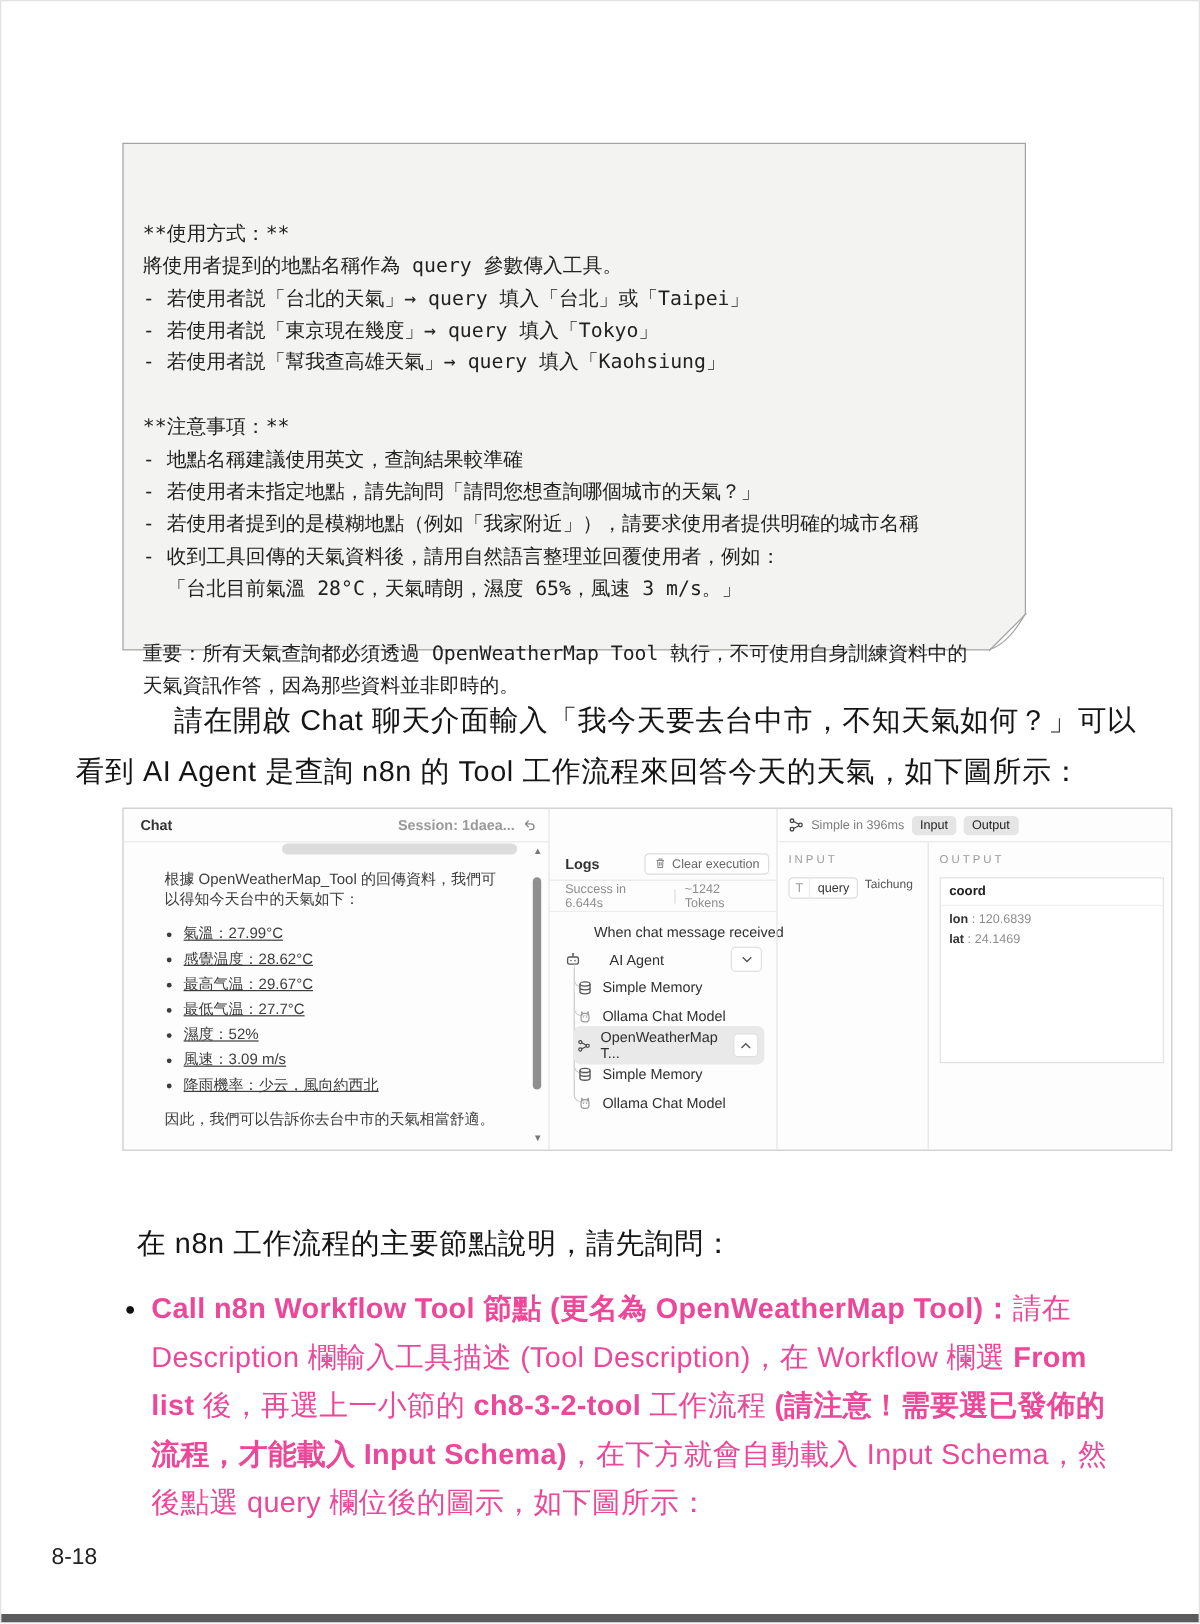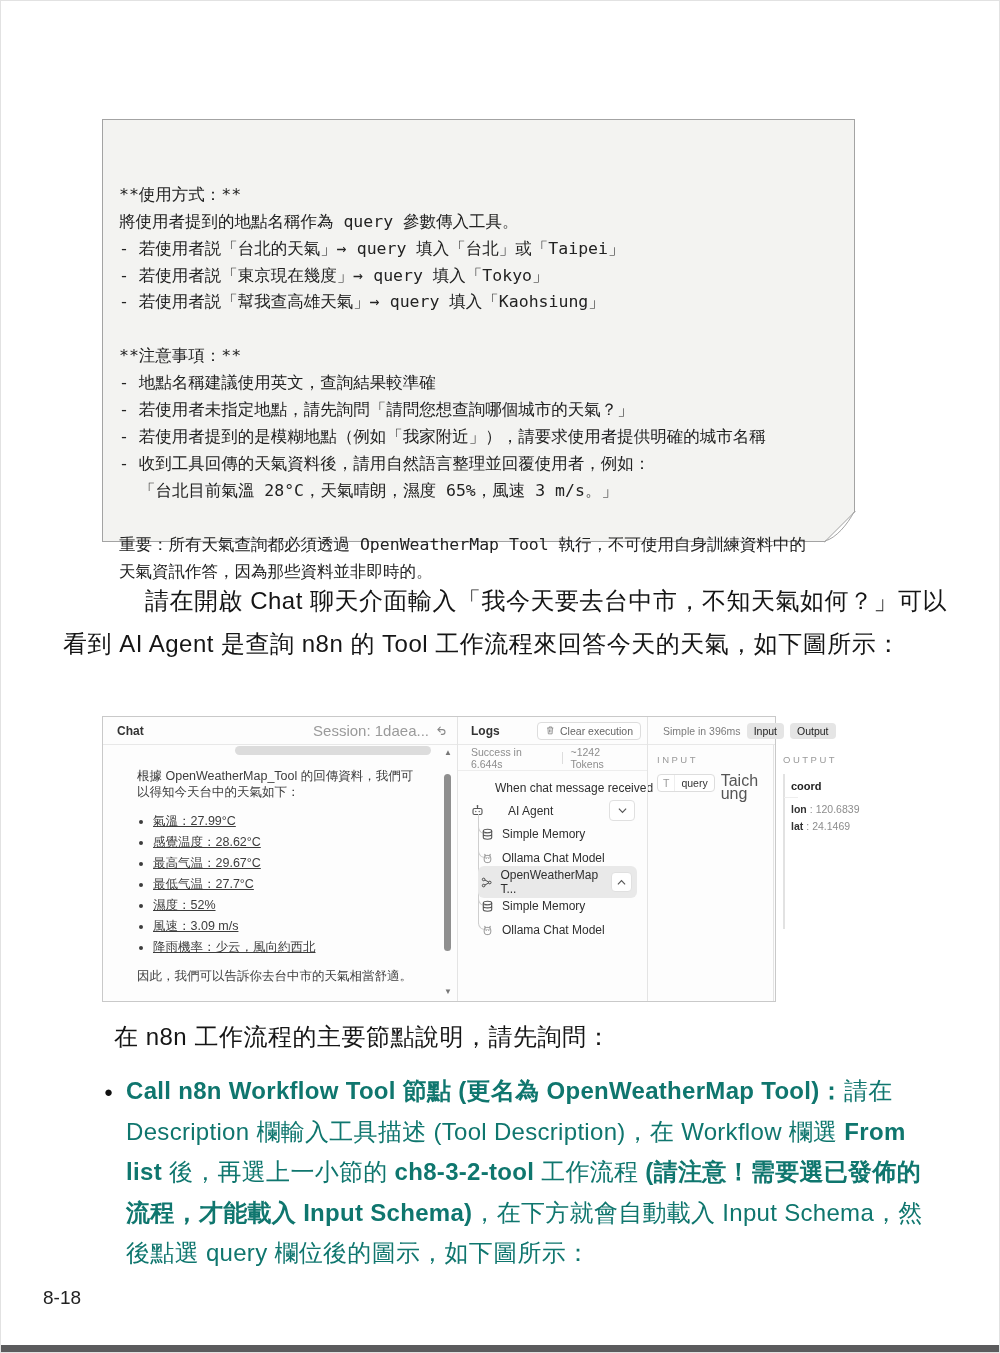--- a/index.html
+++ b/index.html
@@ -16,46 +16,46 @@
   .note-line{min-height:26.9px;}
   .note-fold{position:absolute;right:-1px;bottom:-1px;width:32px;height:32px;}
 
   
   .para{position:absolute;left:62px;width:886px;font-size:24px;line-height:43px;
         color:#151515;letter-spacing:0.5px;}
   .p-intro{top:578px;text-indent:82px;}
   .p-nodes{top:1014px;text-indent:51px;}
   .bullet-item{position:absolute;left:103px;top:1070px;width:845px;display:flex;}
   .bullet-dot{font-size:15px;line-height:41px;margin-right:13px;color:#111;}
-  .bullet-text{font-size:24px;line-height:40.5px;letter-spacing:0.3px;width:818px;color:#0f766e;}
+  .bullet-text{font-size:24px;line-height:40.5px;letter-spacing:0.3px;width:818px;color:#ec4899;}
   .bullet-text .b{font-weight:bold;}
 
   
-  .figure{position:absolute;left:101px;top:715px;width:674px;height:286px;
+  .figure{position:absolute;left:101px;top:672px;width:875px;height:286px;
           background:#fdfdfd;border:1px solid #c9c9c9;box-sizing:border-box;
           display:flex;font-family:"Liberation Sans",sans-serif;}
   .chat-panel{width:355px;border-right:1px solid #e4e4e4;display:flex;flex-direction:column;box-sizing:border-box;}
   .chat-header{height:27px;border-bottom:1px solid #e8e8e8;display:flex;align-items:center;
                padding:0 10px 0 14px;flex:none;}
   .chat-title{font-size:12px;font-weight:bold;color:#333;}
   .chat-header-right{margin-left:auto;display:flex;align-items:center;gap:7px;}
-  .session-label{font-size:15px;color:#9a9a9a;}
+  .session-label{font-size:12px;color:#9a9a9a;font-weight:bold;}
   .undo-icon{color:#888;display:flex;}
   .chat-content{position:relative;flex:1;}
   .user-bubble{position:absolute;left:132px;top:1px;width:196px;height:9px;background:#dcdcdc;border-radius:5px;}
   .scroll-up{position:absolute;right:5px;top:4px;font-size:8px;color:#777;line-height:8px;}
   .scroll-down{position:absolute;right:5px;bottom:5px;font-size:8px;color:#777;line-height:8px;}
   .scroll-thumb{position:absolute;right:6px;top:29px;width:7px;height:177px;background:#8f8f8f;border-radius:4px;}
   .chat-msg{margin:23px 34px 0 34px;font-size:12.5px;line-height:16px;color:#3c3c3c;}
   .chat-bullets{margin:11px 34px 0 34px;padding-left:16px;font-size:12.5px;color:#3c3c3c;text-decoration:underline;}
   .chat-bullets li{line-height:21px;}
   .chat-closing{margin:10px 34px 17px 34px;font-size:12.5px;line-height:16px;color:#3c3c3c;}
 
   .logs-panel{flex:1;display:flex;min-width:0;}
-  .logs-left{width:189px;flex:none;display:flex;flex-direction:column;box-sizing:border-box;}
+  .logs-left{width:189px;flex:none;display:flex;flex-direction:column;box-sizing:border-box;margin-top:32px;}
   .logs-header{height:27px;border-bottom:1px solid #e8e8e8;display:flex;align-items:center;
                padding:0 6px 0 13px;gap:8px;flex:none;}
   .logs-title{font-size:12px;font-weight:bold;color:#333;}
   .clear-btn{margin-left:auto;display:flex;align-items:center;gap:5px;border:1px solid #ddd;
              border-radius:4px;background:#fff;padding:2px 7px;font-size:10.5px;color:#666;}
   .logs-summary{height:25px;border-bottom:1px solid #ededed;display:flex;align-items:center;
                 padding:0 13px;gap:8px;font-size:10.5px;color:#8d8d8d;flex:none;}
   .vdiv{width:1px;height:12px;background:#ddd;}
 
   .tree{padding:5px 0 0 13px;font-size:12px;color:#2f2f2f;}
@@ -79,21 +79,21 @@
                  padding:0 6px 0 9px;gap:6px;flex:none;}
   .status-text{font-size:10.5px;color:#7c7c7c;white-space:nowrap;}
   .tab-btn{background:#e5e5e5;border-radius:4px;padding:2px 7px;font-size:10.5px;font-weight:500;color:#222;}
   .detail-body{flex:1;display:flex;min-height:0;}
   .input-col{width:125px;flex:none;box-sizing:border-box;padding:9px 8px 0 9px;}
   .col-label{font-size:9.5px;letter-spacing:2.5px;color:#9a9a9a;font-weight:500;margin-bottom:9px;}
   .field-row{display:flex;align-items:flex-start;}
   .field-chip{display:flex;align-items:stretch;border:1px solid #ddd;border-radius:4px;background:#fff;}
   .field-type{font-size:10.5px;color:#9a9a9a;padding:2px 5px;border-right:1px solid #eee;}
   .field-name{font-size:10.5px;color:#333;padding:2px 6px;}
-  .field-value{font-size:16px;color:#555;margin-left:6px;width:48px;word-break:break-all;line-height:13px;}
+  .field-value{font-size:10px;color:#555;margin-left:6px;width:48px;word-break:break-all;line-height:13px;}
   .output-col{flex:1;border-left:1px solid #e4e4e4;box-sizing:border-box;padding:9px 6px 0 9px;min-width:0;}
   .output-box{border:1px solid #e2e2e2;background:#fff;height:155px;box-sizing:border-box;}
   .output-key{font-size:11px;font-weight:bold;color:#222;padding:5px 7px;border-bottom:1px solid #eee;}
   .out-row{padding:5px 7px 0 7px;font-size:10.5px;}
   .out-key{font-weight:bold;color:#333;}
   .out-sep,.out-val{color:#8d8d8d;}
   .out-sep{margin:0 3px;}
 
   .footer-num{position:absolute;left:42px;top:1286px;font-size:19px;color:#222;}
 

